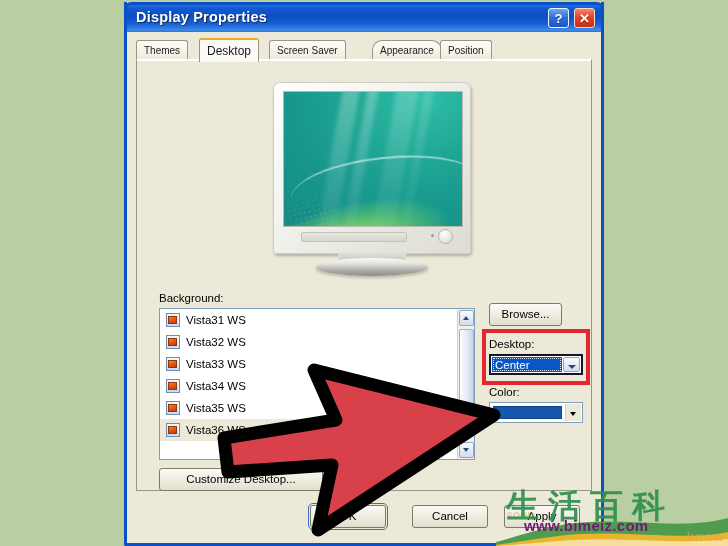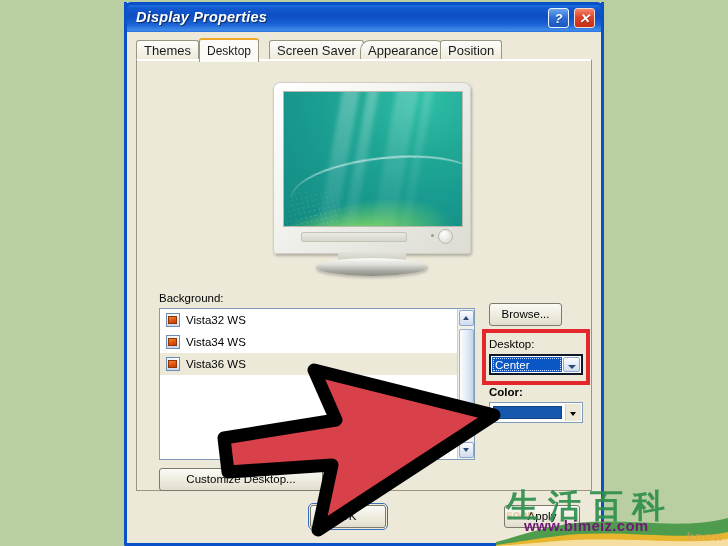--- a/index.html
+++ b/index.html
@@ -24,21 +24,20 @@
   #titlebar {
     position: relative;
     height: 27px;
     background: linear-gradient(180deg,#1d6fe0 0%,#1258cf 14%,#0d4ec4 42%,#1a62d6 72%,#3f8ae8 93%,#2a72de 100%);
     border-top: 3px solid #0a50c8;
     border-left: 3px solid #0a50c8;
     border-right: 3px solid #0a50c8;
     margin: -0px -3px 12px -3px;
     border-radius: 7px 7px 0 0;
     box-sizing: content-box;
-    font-style: italic;
   }
   #title-text {
     position: absolute; left: 9px; top: 4px;
     color: #fff; font-size: 14.5px; font-weight: bold;
     text-shadow: 1px 1px 1px rgba(0,0,0,.55);
     letter-spacing: .2px;
     white-space: nowrap;
   }
   .tb-btn {
     position: absolute; top: 3px; width: 21px; height: 20px;
@@ -61,21 +60,21 @@
   
   #tabstrip {
     position: absolute; left: 9px; top: 36px; right: 9px; height: 22px;
   }
   .tab {
     position: absolute; top: 2px; height: 28px;
     background: linear-gradient(180deg,#fdfdfb 0%,#f1eee1 55%,#e6e2d2 100%);
     border: 1px solid #9a9683;
     border-bottom: none;
     border-radius: 3px 3px 0 0;
-    font-size: 13px; color: #1a1a1a;
+    font-size: 10px; color: #1a1a1a;
     line-height: 20px; padding: 0 7px;
     box-sizing: border-box; white-space: nowrap;
   }
   .tab.active {
     top: 0; height: 24px; line-height: 22px;
     background: #fbfaf6;
     border-top: 2px solid #f0a829;
     border-left: 1px solid #9a9683;
     border-right: 1px solid #9a9683;
     z-index: 5; font-size: 12px;
@@ -245,21 +244,21 @@
     position: absolute; right: 1px; top: 1px; width: 17px; bottom: 1px;
     background: linear-gradient(180deg,#fbfcfe,#cfdcf0);
     border: 1px solid #8fa9c9; box-sizing: border-box; border-radius: 2px;
   }
   #pos-arrow i {
     position: absolute; left: 4px; top: 7px; width: 0; height: 0;
     border-left: 4px solid transparent; border-right: 4px solid transparent;
     border-top: 4px solid #2c4a72;
   }
 
-  #color-label { position: absolute; left: 352px; top: 326px; font-size: 11.5px; color: #000; font-weight: bold; }
+  #color-label { position: absolute; left: 352px; top: 326px; font-size: 11.5px; color: #000; }
   #color-combo {
     position: absolute; left: 352px; top: 342px; width: 94px; height: 21px;
     background: #fff; border: 1px solid #7f9db9; box-sizing: border-box;
   }
   #color-swatch {
     position: absolute; left: 3px; top: 3px; right: 20px; bottom: 3px;
     background: #1558ad; border: 1px solid #13457f; box-sizing: border-box;
   }
   #color-arrow {
     position: absolute; right: 1px; top: 1px; width: 16px; bottom: 1px;
@@ -331,21 +330,21 @@
     <div id="titlebar">
       <div id="title-text">Display Properties</div>
       <div class="tb-btn" id="help-btn">?</div>
       <div class="tb-btn" id="close-btn">✕</div>
     </div>
 
     <div id="tabstrip">
       <div class="tab" style="left:0px;">Themes</div>
       <div class="tab active" style="left:63px;">Desktop</div>
       <div class="tab" style="left:133px;">Screen Saver</div>
-      <div class="tab" style="left:224px;border-radius:10px;">Appearance</div>
+      <div class="tab" style="left:236px;border-radius:10px;">Appearance</div>
       <div class="tab" style="left:304px;">Position</div>
     </div>
 
     <div id="tabpage">
 
       <div id="monitor">
         <div id="mon-body">
           <div id="mon-screen">
             <div class="aurora1"></div>
             <div class="aurora2"></div>
@@ -364,25 +363,37 @@
         </div>
         <div id="mon-neck"></div>
         <div id="mon-base"></div>
       </div>
 
       <div id="bg-label">Background:</div>
 
       <div id="bg-list">
         <div class="li">
           <span class="ico"></span>
+          <span>Vista31 WS</span>
+        </div>
+        <div class="li">
+          <span class="ico"></span>
           <span>Vista32 WS</span>
         </div>
         <div class="li">
           <span class="ico"></span>
+          <span>Vista33 WS</span>
+        </div>
+        <div class="li">
+          <span class="ico"></span>
           <span>Vista34 WS</span>
+        </div>
+        <div class="li">
+          <span class="ico"></span>
+          <span>Vista35 WS</span>
         </div>
         <div class="li sel">
           <span class="ico"></span>
           <span>Vista36 WS</span>
         </div>
 
         <div id="sb">
           <div class="sb-arrow up">
               <i></i>
             </div>
@@ -411,20 +422,21 @@
         <div id="color-arrow">
             <i></i>
           </div>
       </div>
 
       <div id="pos-highlight"></div>
     </div>
 
     <div id="footer">
       <div class="fbtn" id="btn-ok">OK</div>
+      <div class="fbtn" id="btn-cancel">Cancel</div>
       <div class="fbtn" id="btn-apply">Apply</div>
     </div>
   </div>
 
   <svg id="arrow" viewBox="0 0 300 186">
     <polygon points="288,55 108,10 130,60 18,78 22,112 126,105 112,170 288,55" fill="#d8404a" stroke="#000000" stroke-width="13" stroke-linejoin="round"></polygon>
   </svg>
 
   <div id="watermark">
     <svg id="wm-band" viewBox="0 0 232 34" preserveAspectRatio="none">

